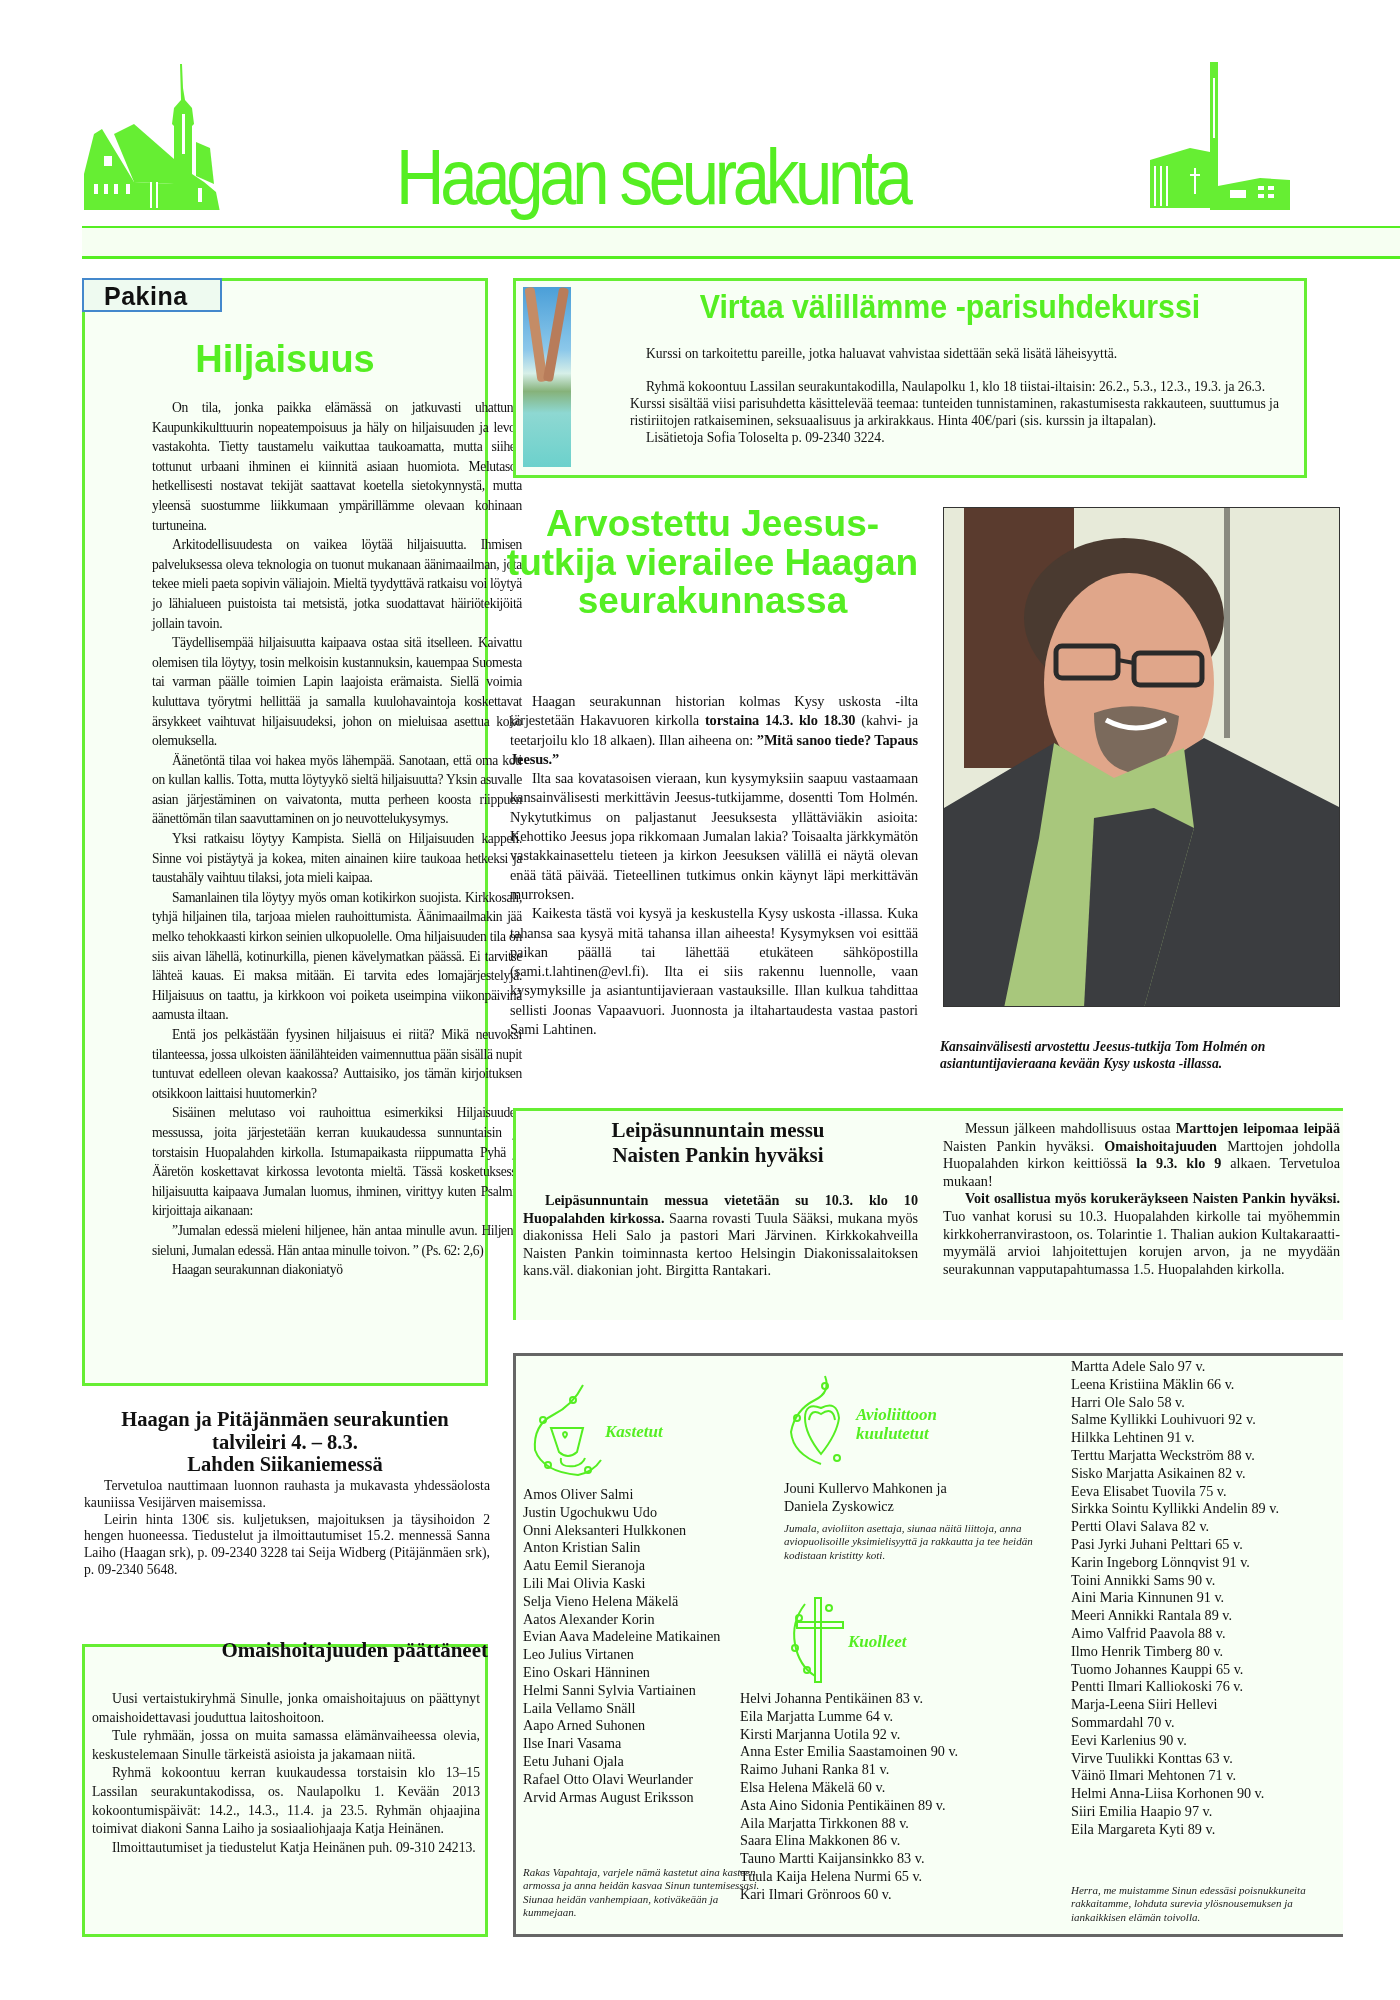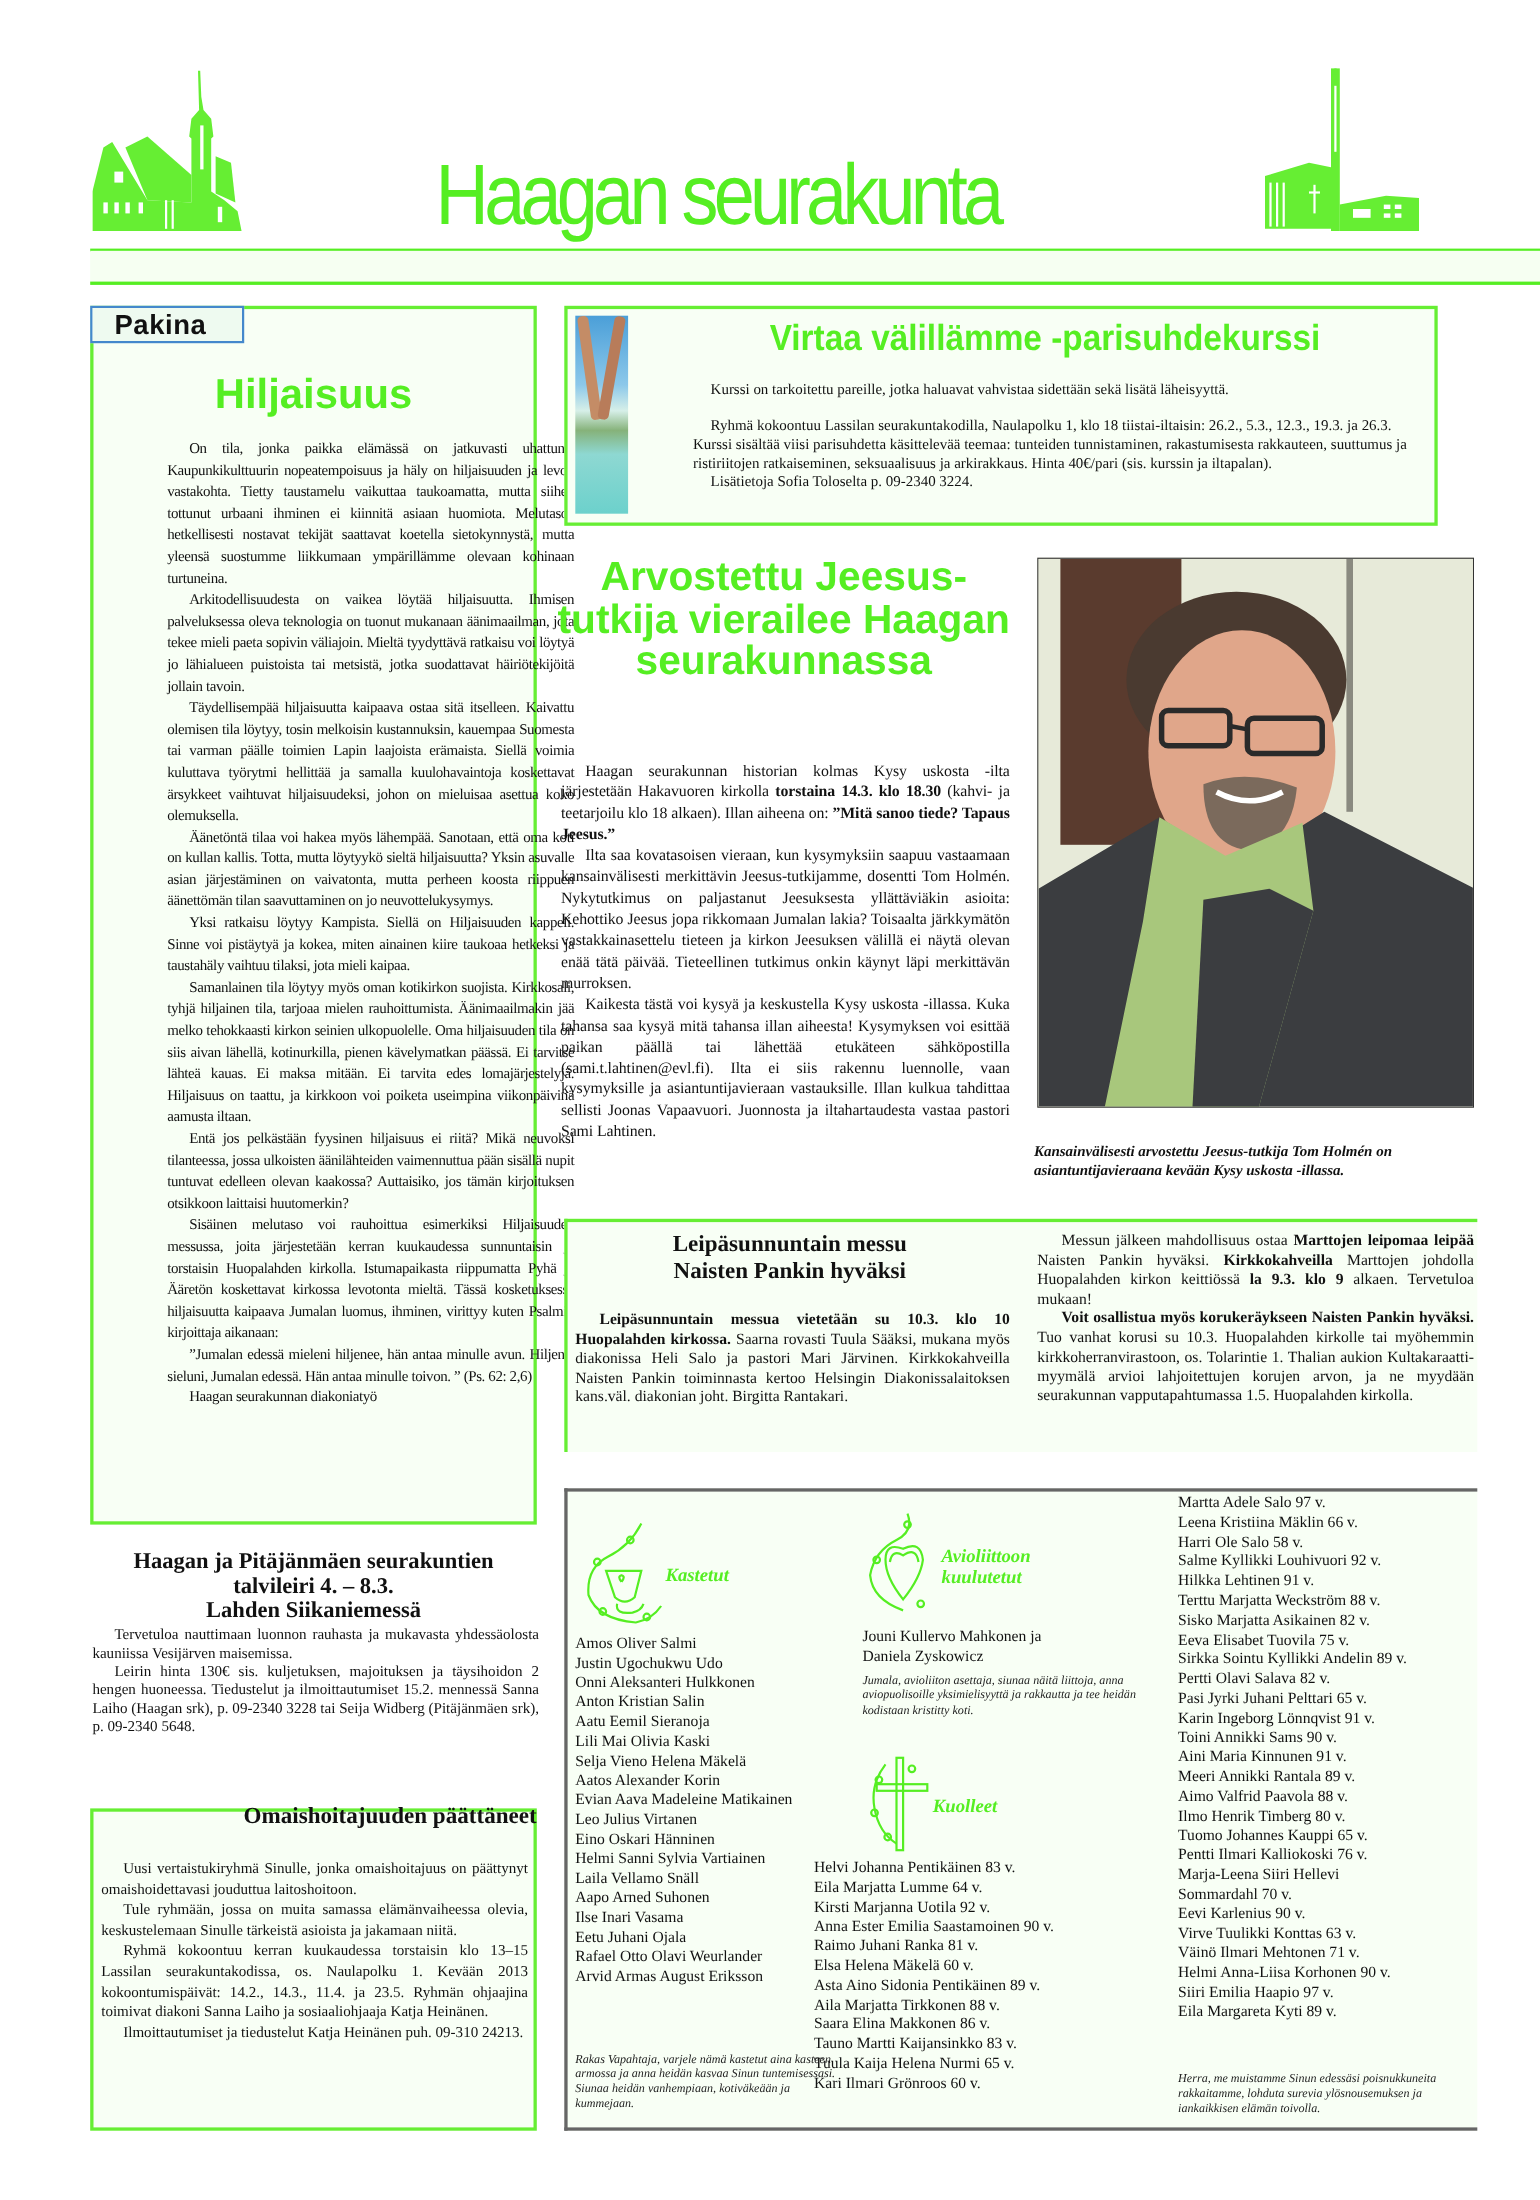--- a/index.html
+++ b/index.html
@@ -173,21 +173,21 @@
 
 <div class="abs leipa-box"></div>
 <div class="abs leipa-title">
   <div>Leipäsunnuntain messu</div>
   <div>Naisten Pankin hyväksi</div>
 </div>
 <div class="abs leipa-body1">
   <p><b>Leipäsunnuntain messua vietetään su 10.3. klo 10 Huopalahden kirkossa.</b><span> Saarna rovasti Tuula Sääksi, mukana myös diakonissa Heli Salo ja pastori Mari Järvinen. Kirkkokahveilla Naisten Pankin toiminnasta kertoo Helsingin Diakonissalaitoksen kans.väl. diakonian joht. Birgitta Rantakari.</span></p>
 </div>
 <div class="abs leipa-body2">
-  <p><span>Messun jälkeen mahdollisuus ostaa </span><b>Marttojen leipomaa leipää</b><span> Naisten Pankin hyväksi. </span><b>Kirkkokahveilla</b><span> Marttojen johdolla Huopalahden kirkon keittiössä </span><b>la 9.3. klo 9</b><span> alkaen. Tervetuloa mukaan!</span></p>
+  <p><span>Messun jälkeen mahdollisuus ostaa </span><b>Marttojen leipomaa leipää</b><span> Naisten Pankin hyväksi. </span><b>Omaishoitajuuden</b><span> Marttojen johdolla Huopalahden kirkon keittiössä </span><b>la 9.3. klo 9</b><span> alkaen. Tervetuloa mukaan!</span></p>
   <p><b>Voit osallistua myös korukeräykseen Naisten Pankin hyväksi.</b><span> Tuo vanhat korusi su 10.3. Huopalahden kirkolle tai myöhemmin kirkkoherranvirastoon, os. Tolarintie 1. Thalian aukion Kultakaraatti-myymälä arvioi lahjoitettujen korujen arvon, ja ne myydään seurakunnan vapputapahtumassa 1.5. Huopalahden kirkolla.</span></p>
 </div>
 
 <div class="abs leiri-title">
   <div>Haagan ja Pitäjänmäen seurakuntien</div>
   <div>talvileiri 4. – 8.3.</div>
   <div>Lahden Siikaniemessä</div>
 </div>
 <div class="abs leiri-body">
   <p>Tervetuloa nauttimaan luonnon rauhasta ja mukavasta yhdessäolosta kauniissa Vesijärven maisemissa.</p>

